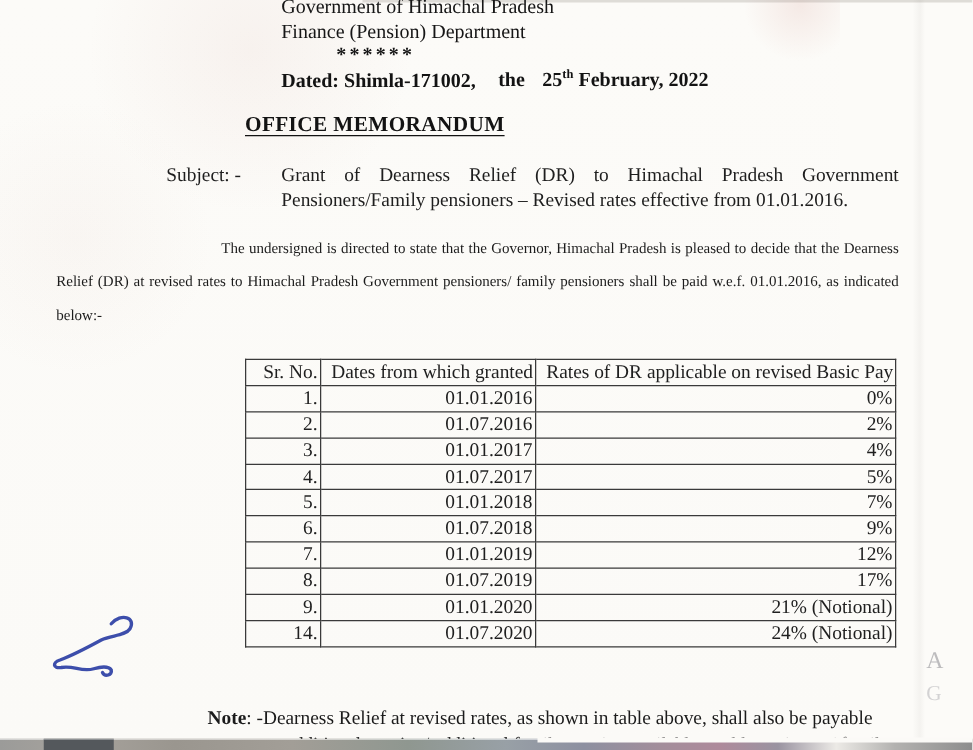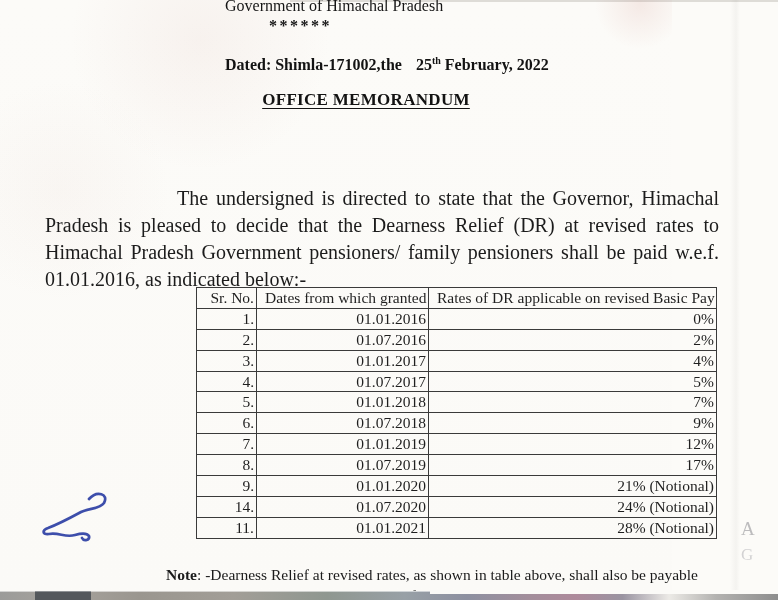--- a/index.html
+++ b/index.html
@@ -21,37 +21,37 @@
   }
   .top-edge-line {
     position: absolute; left: 290px; top: 0; width: 488px; height: 2px;
     background: rgba(120,110,100,0.22);
   }
   
   .letterhead { position: absolute; left: 225px; top: -4px; font-size: 16px; line-height: 19.5px; color: #161616; }
   .stars { margin-left: 44px; letter-spacing: 2.5px; font-weight: bold; margin-top: 0px; }
   
   .dated { position: absolute; left: 225px; top: 55px; font-size: 16px; font-weight: bold; color: #131313; white-space: nowrap; }
-  .dated .the { }
+  .dated .the { margin-left: 18px; }
   .dated .date { margin-left: 14px; }
   .dated sup { font-size: 10px; }
   
   .memo-title {
     position: absolute; left: 196px; top: 90px; width: 340px;
-    text-align: center; font-size: 17px; font-weight: bold; letter-spacing: 0.3px;
+    text-align: left; font-size: 17px; font-weight: bold; letter-spacing: 0.3px;
     text-decoration: underline; text-underline-offset: 3px; color: #131313;
   }
   
   .subject-row { position: absolute; left: 133px; top: 131px; width: 586px; display: flex; font-size: 15.5px; line-height: 19.5px; }
   .subject-label { flex: 0 0 92px; }
   .subject-text { flex: 1; text-align: justify; }
   
   .body-para {
     position: absolute; left: 45px; top: 185px; width: 674px;
-    font-size: 20px; line-height: 27px; text-align: justify; text-indent: 132px;
+    font-size: 12px; line-height: 27px; text-align: justify; text-indent: 132px;
     color: #1c1c1c;
   }
   
   table.dr-table {
     position: absolute; left: 196px; top: 287px;
     border-collapse: collapse; table-layout: fixed; width: 520px;
     font-size: 15.5px; color: #1f1f1f;
   }
   .dr-table th, .dr-table td {
     border: 1.5px solid #3a3a3a;
@@ -96,29 +96,34 @@
 </head>
 <body>
 
 <div class="page">
 
   <div class="top-edge-line"></div>
   <div class="fold-shadow"></div>
 
   <div class="letterhead">
     <div>Government of Himachal Pradesh</div>
+    <div>Finance (Pension) Department</div>
     <div class="stars">******</div>
   </div>
 
   <div class="dated">
     <span>Dated: Shimla-171002,</span><span class="the">the</span><span class="date"><span>25</span><sup>th</sup><span> February, 2022</span></span>
   </div>
 
   <div class="memo-title">OFFICE MEMORANDUM</div>
 
+  <div class="subject-row">
+    <div class="subject-label">Subject: -</div>
+    <div class="subject-text">Grant of Dearness Relief (DR) to Himachal Pradesh Government Pensioners/Family pensioners – Revised rates effective from 01.01.2016.</div>
+  </div>
 
   <div class="body-para">The undersigned is directed to state that the Governor, Himachal Pradesh is pleased to decide that the Dearness Relief (DR) at revised rates to Himachal Pradesh Government pensioners/ family pensioners shall be paid w.e.f. 01.01.2016, as indicated below:-</div>
 
   <table class="dr-table">
     <colgroup>
       <col style="width:60px">
         <col style="width:172px">
         <col style="width:288px">
     </colgroup>
     <thead>
@@ -172,25 +177,20 @@
       <tr>
           <td>9.</td>
           <td>01.01.2020</td>
           <td>21% (Notional)</td>
         </tr>
       <tr>
           <td>14.</td>
           <td>01.07.2020</td>
           <td>24% (Notional)</td>
         </tr>
-      <tr>
-          <td>11.</td>
-          <td>01.01.2021</td>
-          <td>28% (Notional)</td>
-        </tr>
     </tbody>
   </table>
 
   <div class="note">
     <span class="note-label">Note</span><span>: -Dearness Relief at revised rates, as shown in table above, shall also be payable</span>
   </div>
 
   <div class="clipped-line">on additional pension/ additional family pension available to old pensioners/ family pensioners</div>
 
   <svg class="signature" width="92" height="64" viewBox="0 0 92 64">

